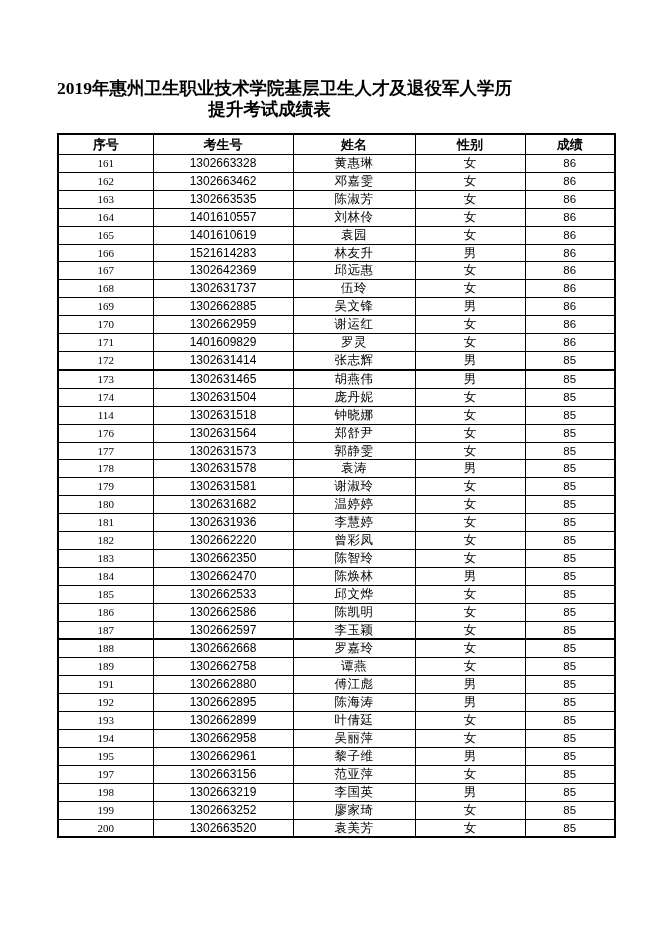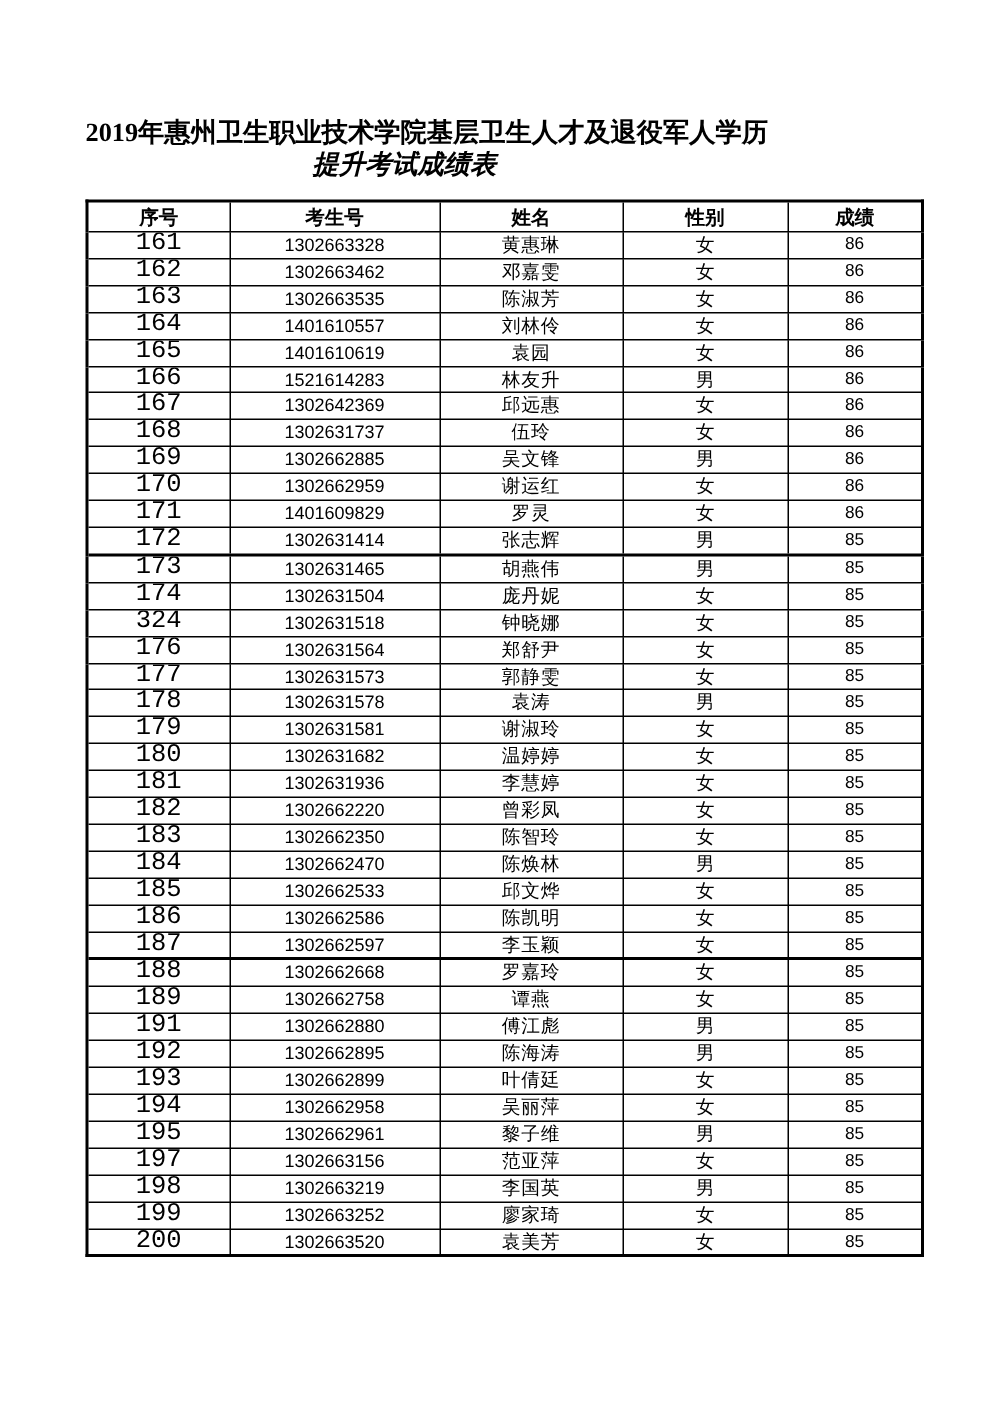--- a/index.html
+++ b/index.html
@@ -34,21 +34,20 @@
     letter-spacing: 0px;
     white-space: nowrap;
   }
   .title-line.l1 {
     text-align: justify;
     text-align-last: justify;
     display: block;
   }
   .title-line.l2 {
     text-align: right;
-    font-style: italic;
   }
   table.grades {
     position: absolute;
     left: 57px;
     top: 133px;
     width: 557px;
     border-collapse: collapse;
     table-layout: fixed;
     font-size: 12px;
   }
@@ -72,21 +71,21 @@
   table.grades thead th {
     font-weight: bold;
     font-size: 13px;
     height: 19px;
     line-height: 19px;
     border-top: 2px solid #000;
     border-bottom: 1px solid #000;
   }
   table.grades thead th.first { border-left: 2px solid #000; }
   table.grades thead th.last  { border-right: 2px solid #000; }
-  td.seq { font-family: Liberation Mono, monospace; font-size: 17px; }
+  td.seq { font-family: Liberation Serif, serif; font-size: 11px; }
   td.exam { font-family: Liberation Sans, sans-serif; font-size: 12px; }
   td.name { font-family: "Liberation Serif", "DejaVu Serif", serif; font-size: 12.5px; letter-spacing: 0.5px; }
   td.gender { font-family: "Liberation Serif", "DejaVu Serif", serif; font-size: 12.5px; }
   td.score { font-family: "Liberation Sans", "DejaVu Sans", sans-serif; font-size: 11.5px; }
 
   tr.edge td { border-top-width: 2px; }
   tr td.cell-first { border-left: 2px solid #000; }
   tr td.cell-last  { border-right: 2px solid #000; }
   tr.last-row td { border-bottom: 2px solid #000; }
 </style>
@@ -210,21 +209,21 @@
           <td class="score cell-last">85</td>
         </tr>
         <tr>
           <td class="seq cell-first">174</td>
           <td class="exam">1302631504</td>
           <td class="name">庞丹妮</td>
           <td class="gender">女</td>
           <td class="score cell-last">85</td>
         </tr>
         <tr>
-          <td class="seq cell-first">324</td>
+          <td class="seq cell-first">114</td>
           <td class="exam">1302631518</td>
           <td class="name">钟晓娜</td>
           <td class="gender">女</td>
           <td class="score cell-last">85</td>
         </tr>
         <tr>
           <td class="seq cell-first">176</td>
           <td class="exam">1302631564</td>
           <td class="name">郑舒尹</td>
           <td class="gender">女</td>

